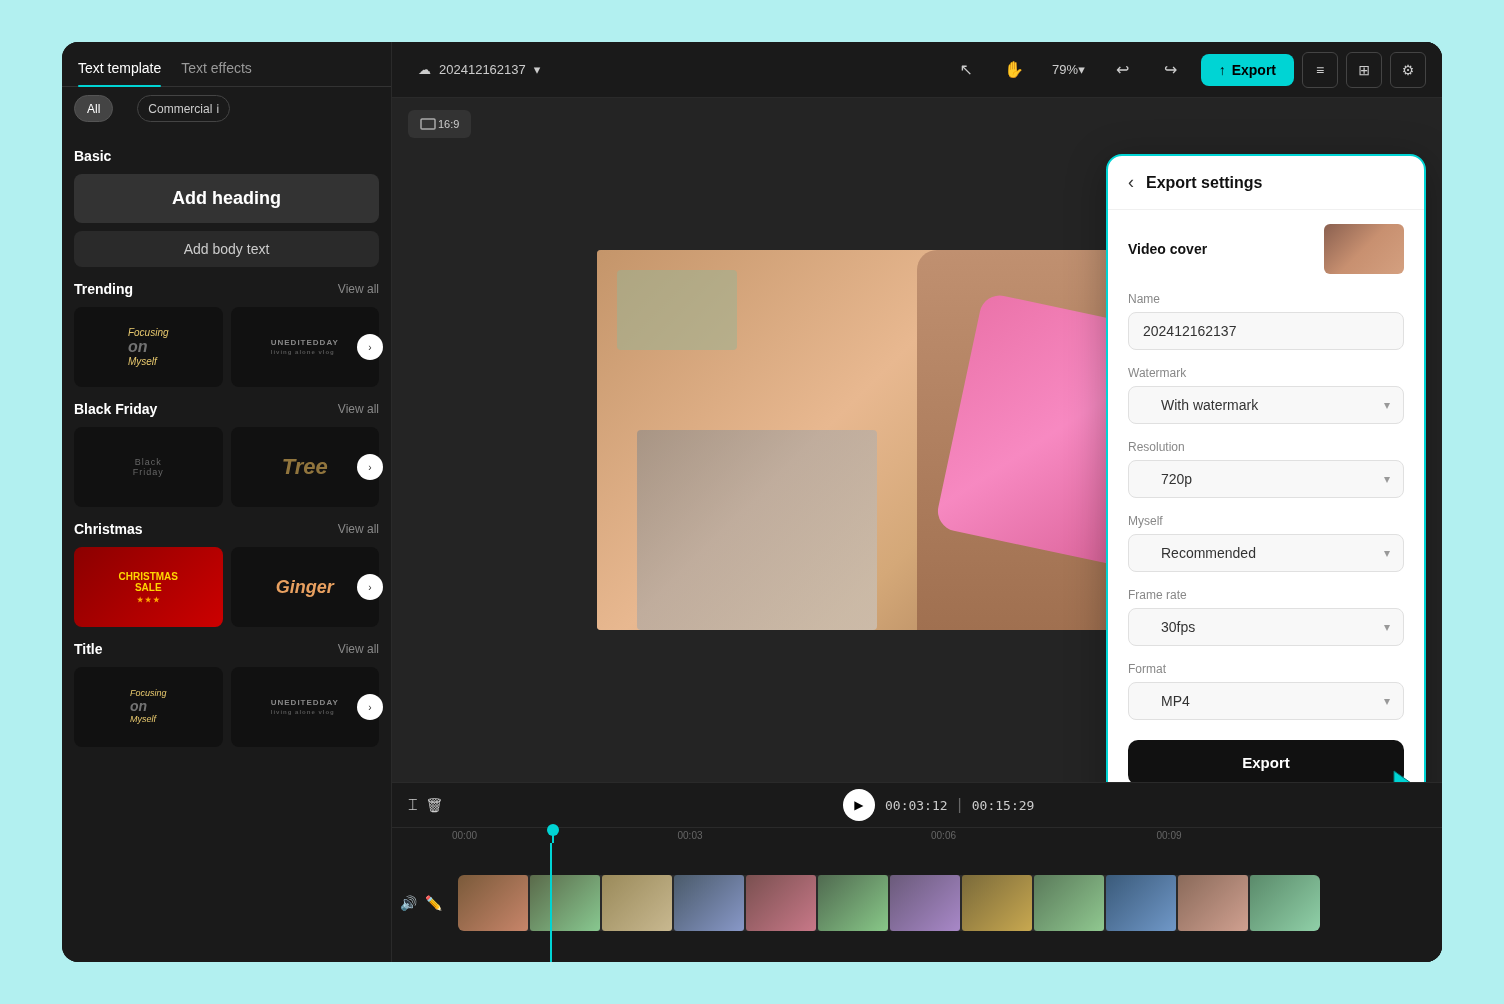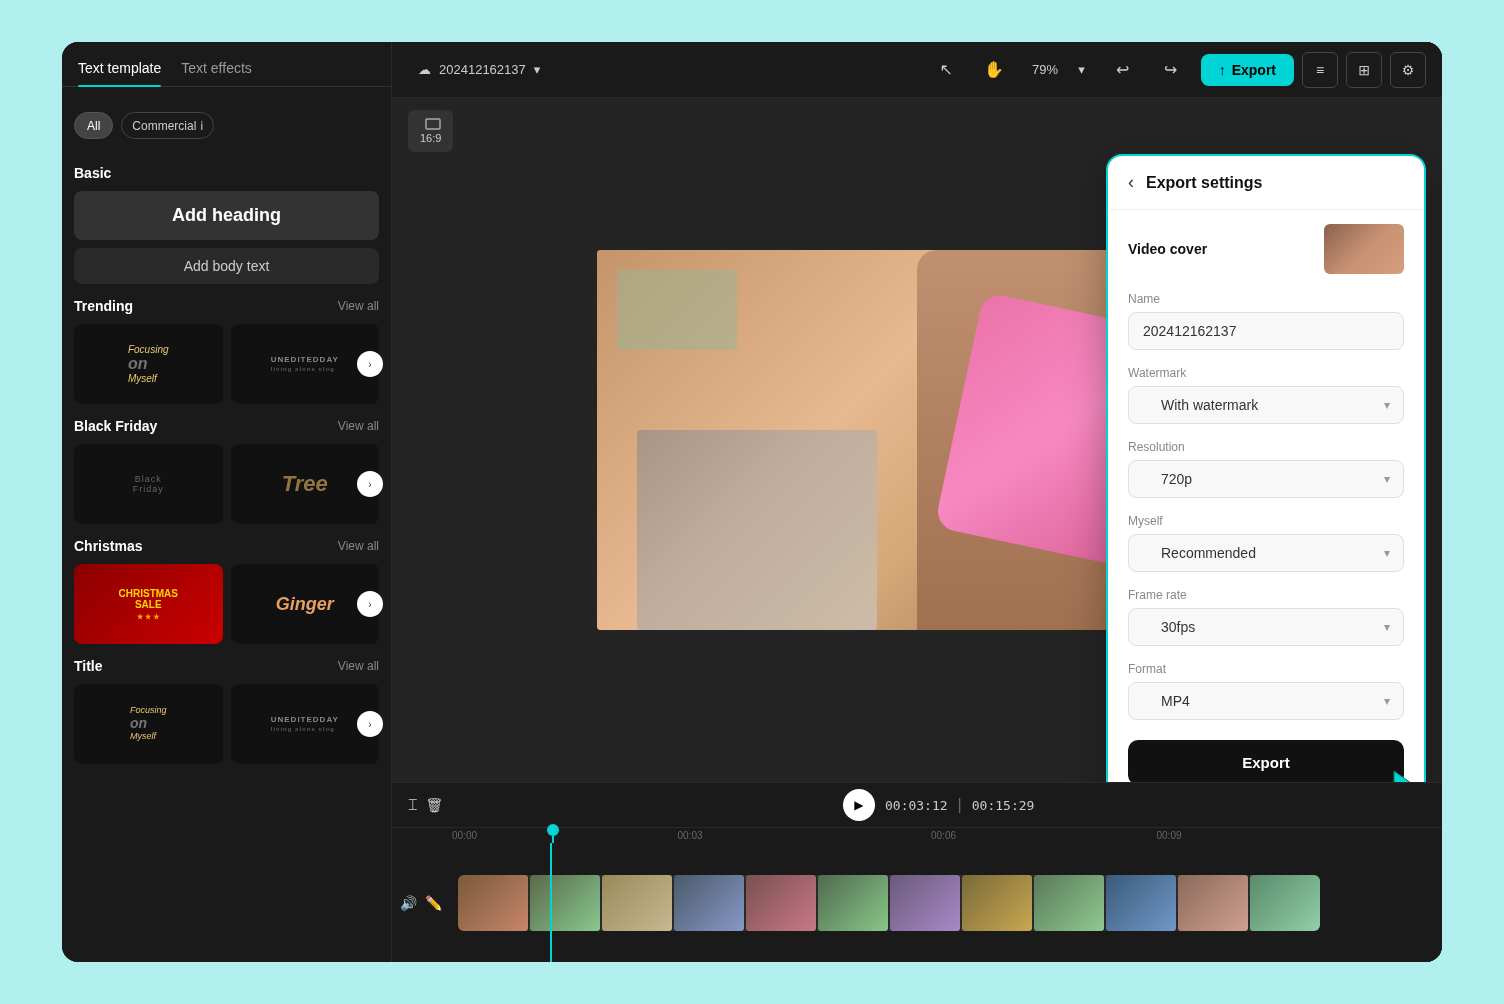--- a/index.html
+++ b/index.html
@@ -31,21 +31,21 @@
       display: flex;
       flex-direction: column;
       overflow: hidden;
       border-right: 1px solid #2a2a2a;
     }
     .sidebar-tabs {
       display: flex;
       gap: 20px;
       padding: 18px 16px 0;
       border-bottom: 1px solid #333;
-      margin-bottom: 25px;
+      margin-bottom: 8px;
     }
     .sidebar-tab {
       font-size: 14px;
       font-weight: 500;
       color: #999;
       padding-bottom: 10px;
       cursor: pointer;
       position: relative;
     }
     .sidebar-tab.active {
@@ -56,21 +56,21 @@
       position: absolute;
       bottom: -1px;
       left: 0;
       right: 0;
       height: 2px;
       background: #00d4d4;
       border-radius: 1px;
     }
     .sidebar-filters {
       display: flex;
-      gap: 8px;
+      gap: 24px;
       padding: 0 12px 12px;
     }
     .filter-btn {
       padding: 4px 12px;
       border-radius: 16px;
       border: 1px solid #444;
       background: transparent;
       color: #ccc;
       font-size: 12px;
       cursor: pointer;
@@ -246,21 +246,21 @@
       cursor: pointer;
       display: flex;
       align-items: center;
       justify-content: center;
       font-size: 16px;
     }
 
     .zoom-control {
       display: flex;
       align-items: center;
-      gap: 20px;
+      gap: 0;
       color: #ccc;
       font-size: 13px;
       cursor: pointer;
       padding: 4px 8px;
       border-radius: 6px;
     }
 
     .top-bar-right {
       display: flex;
       align-items: center;
@@ -305,22 +305,21 @@
     }
     .aspect-btn {
       background: #333;
       color: #ccc;
       border: none;
       border-radius: 6px;
       padding: 8px 12px;
       font-size: 11px;
       cursor: pointer;
       display: flex;
-      flex-direction: column;
-      align-items: flex-end;
+      align-items: center;
       gap: 2px;
     }
     .video-frame {
       width: 640px;
       height: 380px;
       background: #555;
       border-radius: 4px;
       overflow: hidden;
       position: relative;
     }

